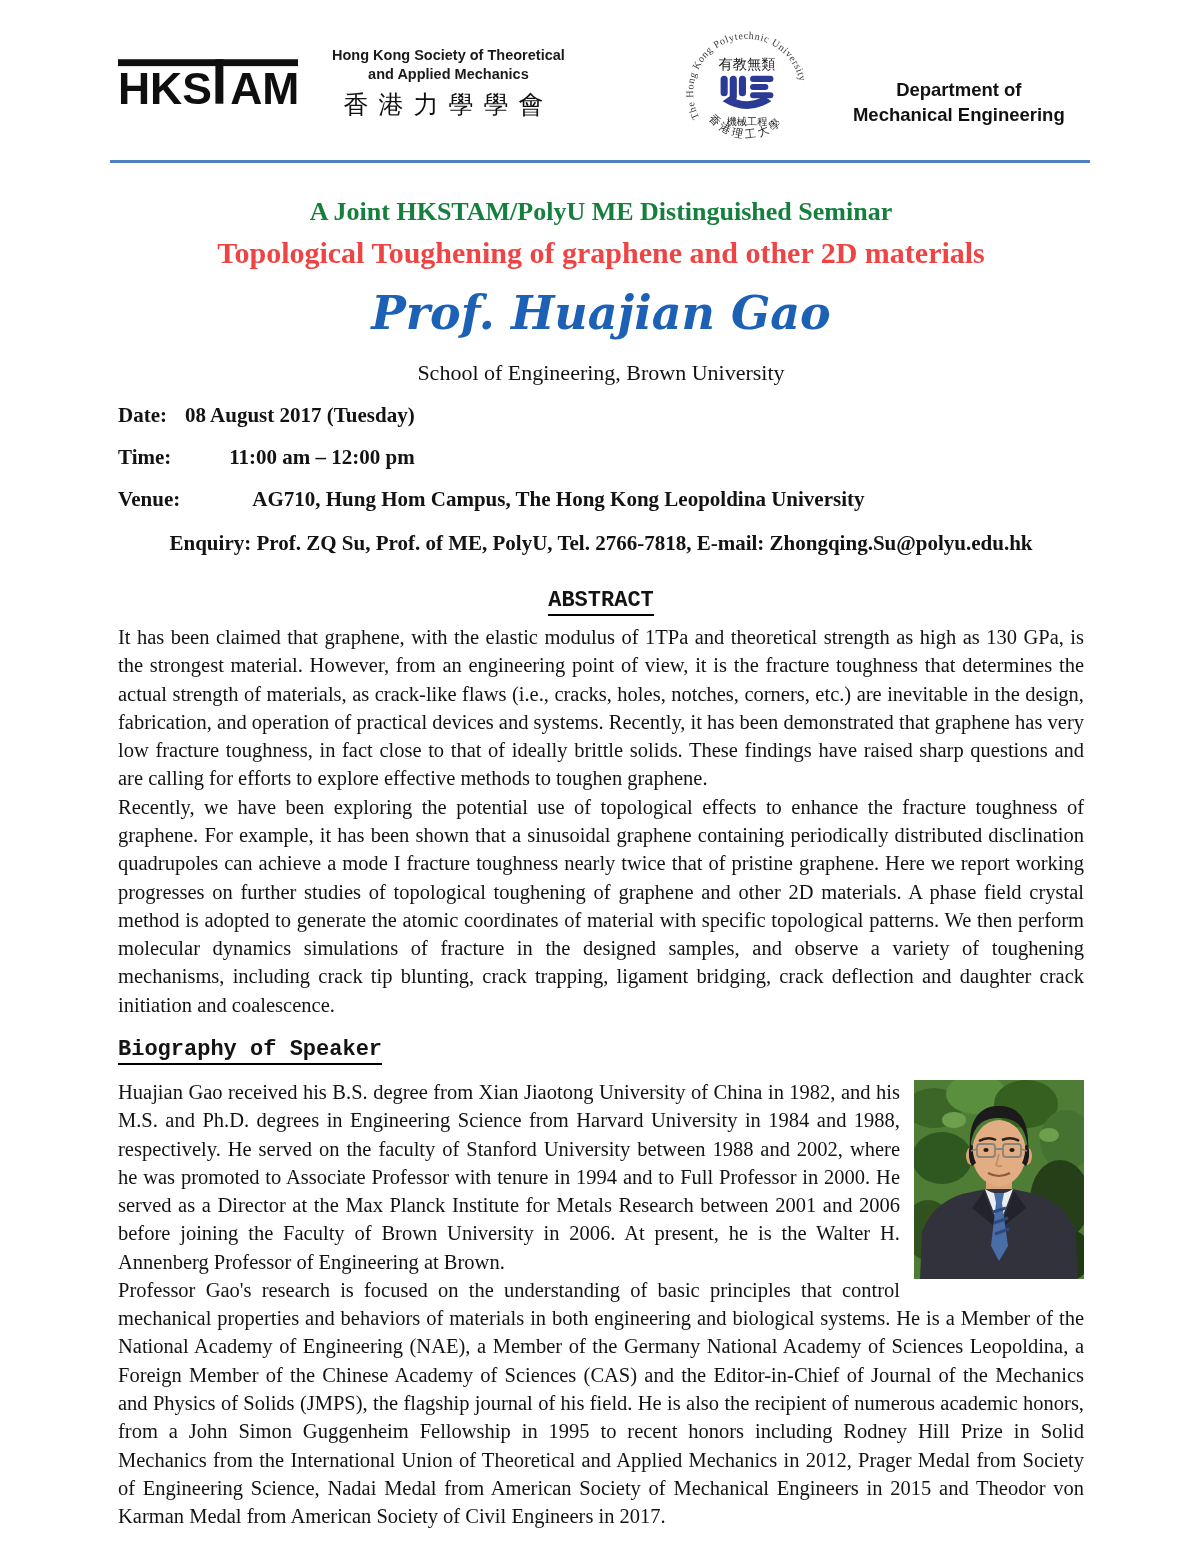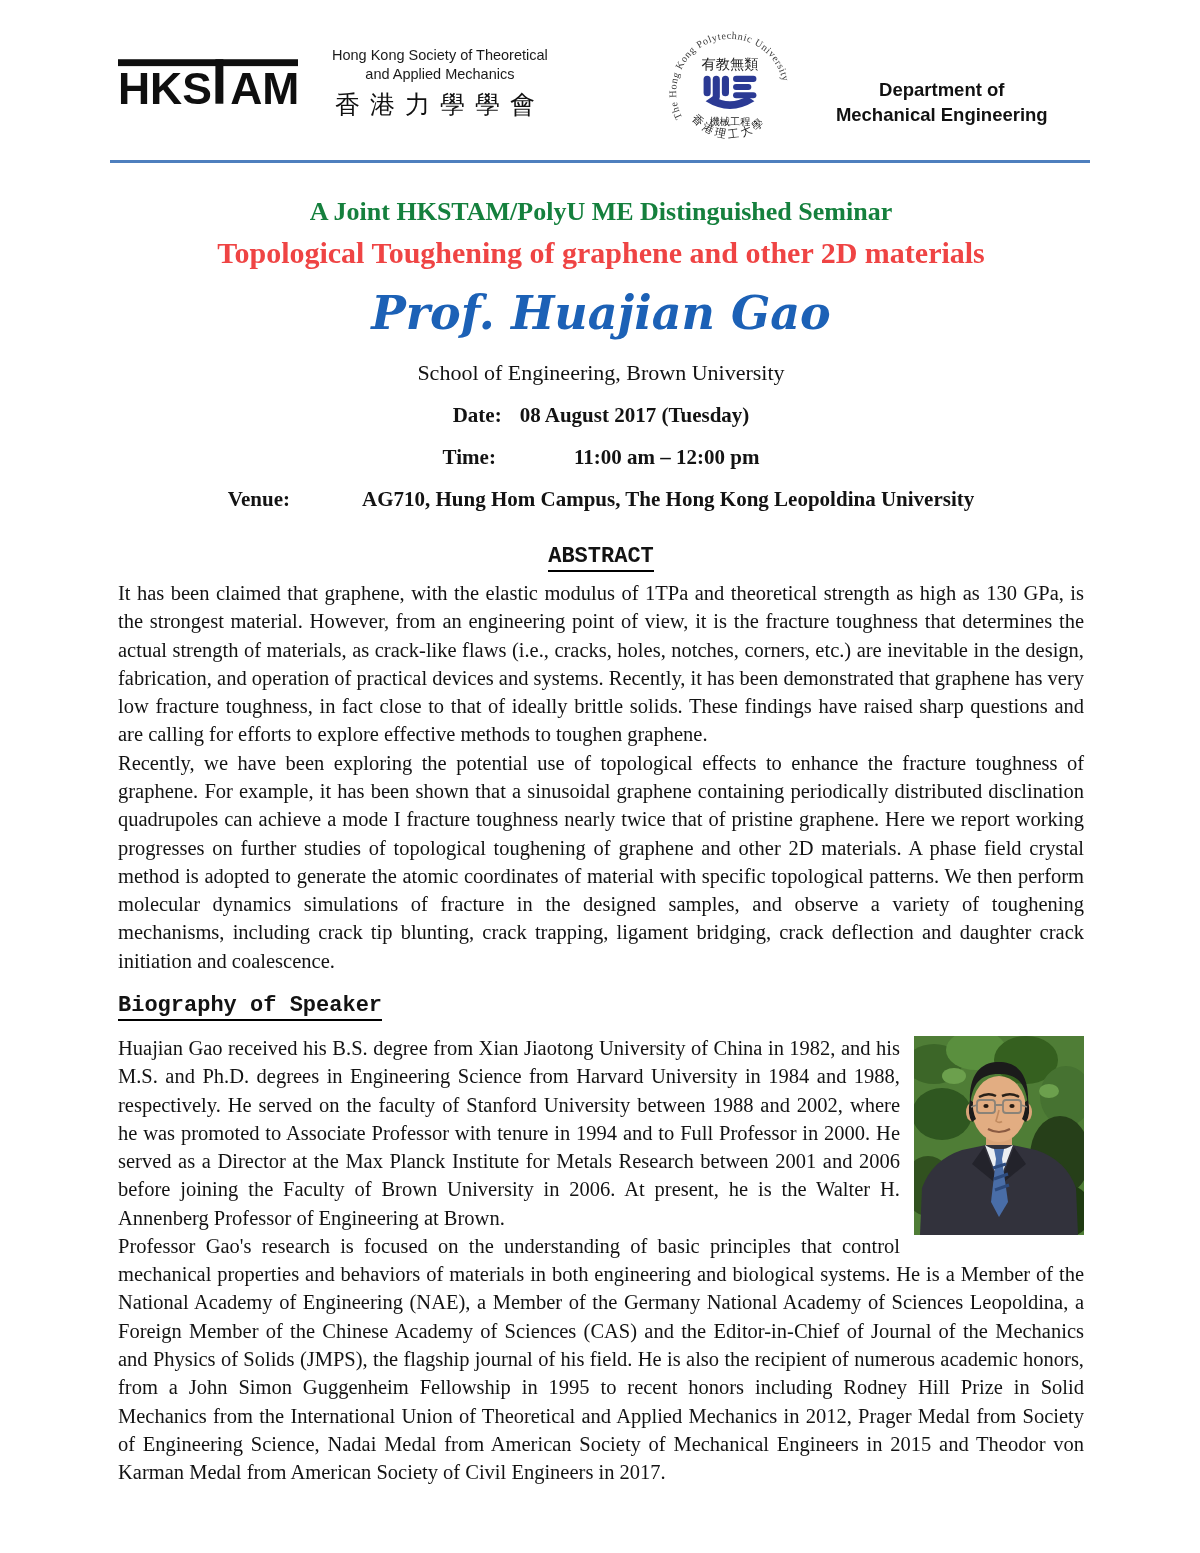--- a/index.html
+++ b/index.html
@@ -14,44 +14,44 @@
     overflow:hidden;
   }
 
   
   .header { display:flex; align-items:flex-start; }
   .hkstam-logo { margin-top:12px; flex:0 0 auto; }
   .society {
     margin-left:34px; text-align:center;
     font-family:"Liberation Sans","DejaVu Sans",sans-serif;
   }
-  .society-en { font-size:14.5px; line-height:1.3; color:#1a1a1a; }
+  .society-en { font-size:14.5px; line-height:1.3; color:#1a1a1a;font-weight:bold; }
   .society-zh { font-size:25px; letter-spacing:10px; margin-top:4px; color:#111; }
   .polyu-logo { margin-left:118px; margin-top:-26px; flex:0 0 auto; }
   .dept {
     margin-left:30px; margin-top:32px; width:236px;
     font-family:"Liberation Sans","DejaVu Sans",sans-serif;
     font-weight:bold; font-size:18.5px; line-height:1.35; text-align:center; color:#111;
   }
   .rule { border:none; border-top:3px solid #4E7FBE; margin:8px -6px 0 -8px; }
 
   
   .series { font-size:26px; font-weight:bold; text-align:center; margin:34px 0 0; color:#15803d; }
   .talk   { font-size:30px; font-weight:bold; text-align:center; margin:9px 0 0; color:#ef4444; }
   .speaker {
     font-size:46px; font-weight:bold; font-style:italic;
     text-align:center; margin:16px 0 14px; color:#1C61B6;
     font-family:"DejaVu Serif","Liberation Serif",serif;
   }
   .affiliation { font-size:22px; text-align:center; margin:20px 0 4px; }
 
   
-  .detail-line { text-align:center; font-weight:bold; font-size:21px; margin-top:17px; }
+  .detail-line { text-align:left; font-weight:bold; font-size:21px; margin-top:17px; }
   .sp-sm { margin-left:18px; }
-  .sp-md { margin-left:78px; }
+  .sp-md { margin-left:58px; }
   .sp-lg { margin-left:72px; }
   .enquiry { text-align:center; font-weight:bold; font-size:21px; margin-top:19px; }
 
   
   .abstract-heading { text-align:center; font-size:22px; font-weight:bold; margin:30px 0 10px; }
   .underlined { border-bottom:2.5px solid #000; padding-bottom:1px;font-family:Liberation Mono, monospace; }
   .body-text { font-size:20.5px; line-height:1.38; text-align:justify; margin:0; }
   .bio-heading { font-size:22px; font-weight:bold; margin:16px 0 16px; text-align:left; }
   .photo { float:right; margin:2px 0 8px 14px; width:170px; height:199px; }
   .bio-body::after { content:""; display:block; clear:both; }
@@ -122,20 +122,21 @@
 
   <div class="detail-line">
     <span>Date:</span><span class="sp-sm">08 August 2017 (Tuesday)</span>
   </div>
   <div class="detail-line">
     <span>Time:</span><span class="sp-md">11:00 am – 12:00 pm</span>
   </div>
   <div class="detail-line">
     <span>Venue:</span><span class="sp-lg">AG710, Hung Hom Campus, The Hong Kong Leopoldina University</span>
   </div>
+  <div class="enquiry">Enquiry: Prof. ZQ Su, Prof. of ME, PolyU, Tel. 2766-7818, E-mail: Zhongqing.Su@polyu.edu.hk</div>
 
   <section>
     <div class="abstract-heading">
       <span class="underlined">ABSTRACT</span>
     </div>
     <p class="body-text">It has been claimed that graphene, with the elastic modulus of 1TPa and theoretical strength as high as 130 GPa, is the strongest material. However, from an engineering point of view, it is the fracture toughness that determines the actual strength of materials, as crack-like flaws (i.e., cracks, holes, notches, corners, etc.) are inevitable in the design, fabrication, and operation of practical devices and systems. Recently, it has been demonstrated that graphene has very low fracture toughness, in fact close to that of ideally brittle solids. These findings have raised sharp questions and are calling for efforts to explore effective methods to toughen graphene.</p>
     <p class="body-text">Recently, we have been exploring the potential use of topological effects to enhance the fracture toughness of graphene. For example, it has been shown that a sinusoidal graphene containing periodically distributed disclination quadrupoles can achieve a mode I fracture toughness nearly twice that of pristine graphene. Here we report working progresses on further studies of topological toughening of graphene and other 2D materials. A phase field crystal method is adopted to generate the atomic coordinates of material with specific topological patterns. We then perform molecular dynamics simulations of fracture in the designed samples, and observe a variety of toughening mechanisms, including crack tip blunting, crack trapping, ligament bridging, crack deflection and daughter crack initiation and coalescence.</p>
   </section>
 
   <section>

